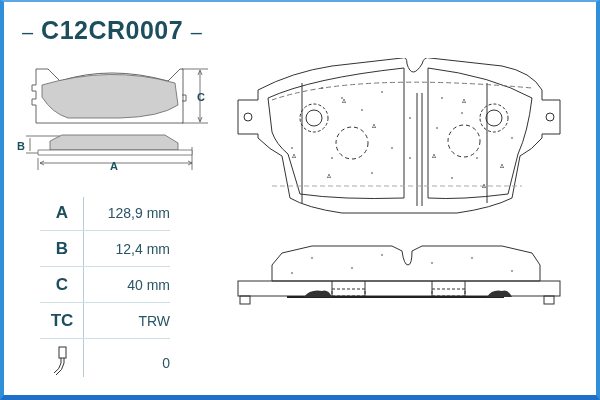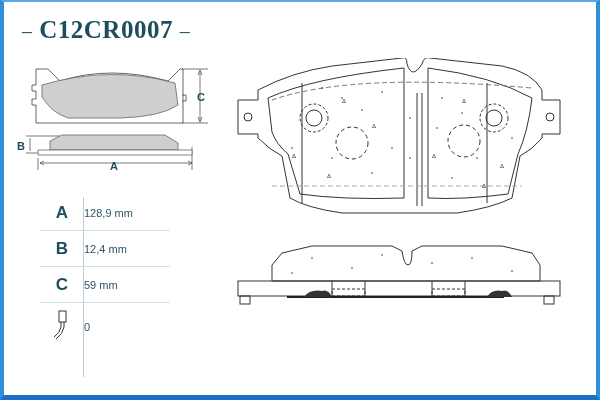--- a/index.html
+++ b/index.html
@@ -1,24 +1,24 @@
 <!DOCTYPE html>
 <html><head>
 <meta charset="utf-8">
 <style>
   html, body { margin:0; padding:0; }
   body { width:600px; height:400px; position:relative; overflow:hidden; background:#fff; font-family:"Liberation Sans", sans-serif; }
   .frame { position:absolute; inset:0; border-left:4px solid #2f8fd8; border-right:4px solid #2f8fd8; border-bottom:5px solid #1f6fc8; border-top:2px solid #5aa8e8; box-sizing:border-box; pointer-events:none; }
-  .title { position:absolute; left:22px; top:16px; font-size:25px; font-weight:bold; color:#1c4e5e; letter-spacing:0.5px;font-family:Liberation Serif, serif; }
+  .title { position:absolute; left:22px; top:16px; font-size:25px; font-weight:bold; color:#1c4e5e; letter-spacing:0.5px; }
   .title .dash { font-weight:normal; font-size:20px; color:#1c4e5e; }
   .spec { position:absolute; left:40px; top:195px; width:130px; }
   .row { position:relative; height:35px; border-bottom:1px solid #cfdfe6; display:flex; align-items:center; }
   .row:last-child { border-bottom:none; height:48px; }
   .row .k { width:44px; text-align:center; font-size:17px; font-weight:bold; color:#1c4e5e; }
-  .row .v { flex:1; text-align:left; font-size:11px; color:#2a5565; }
+  .row .v { flex:1; text-align:right; font-size:14px; color:#2a5565; }
   .vline { position:absolute; left:83px; top:197px; width:1px; height:180px; background:#b8cdd6; }
   svg { position:absolute; }
 </style>
 </head>
 <body>
 
 <div class="frame"></div>
 
 <div class="title">
   <span class="dash">–</span>
@@ -57,21 +57,25 @@
   <div class="row">
     <div class="k">A</div>
     <div class="v">128,9 mm</div>
   </div>
   <div class="row">
     <div class="k">B</div>
     <div class="v">12,4 mm</div>
   </div>
   <div class="row">
     <div class="k">C</div>
-    <div class="v">59 mm</div>
+    <div class="v">40 mm</div>
+  </div>
+  <div class="row">
+    <div class="k">TC</div>
+    <div class="v">TRW</div>
   </div>
   <div class="row">
     <div class="k">
       <svg width="20" height="32" viewBox="0 0 20 32" style="position:static">
         <rect x="7" y="2" width="7" height="11" fill="none" stroke="#333" stroke-width="1"></rect>
         <path d="M9 13 L9 18 Q8 24 2 28 M12 13 L12 18 Q11 25 4 30" fill="none" stroke="#333" stroke-width="1"></path>
       </svg>
     </div>
     <div class="v">0</div>
   </div>

